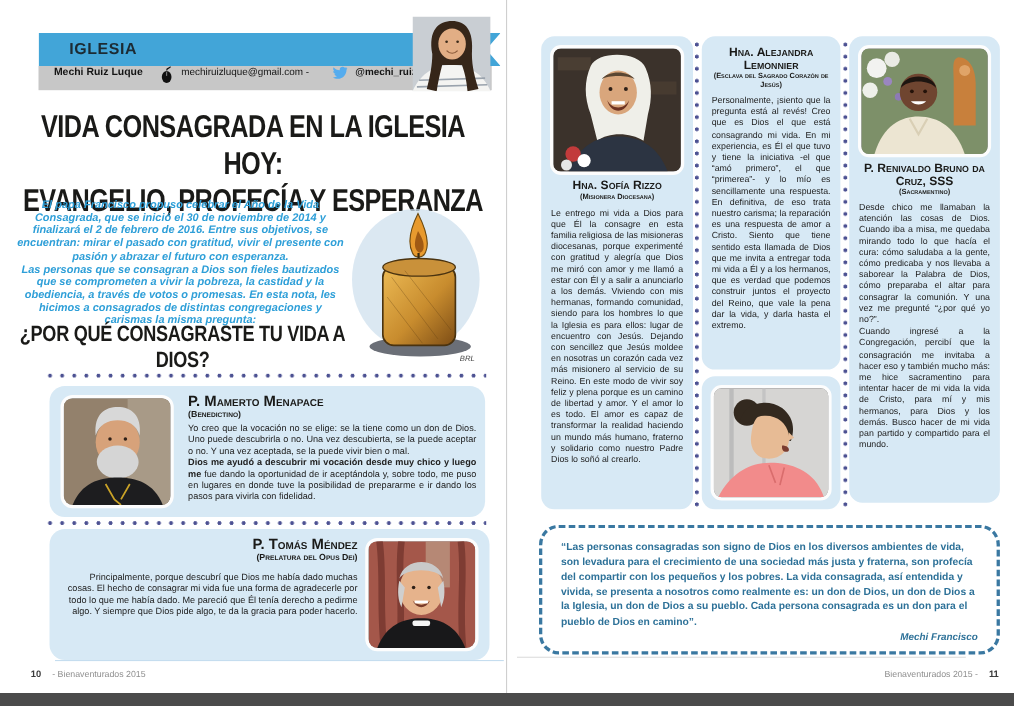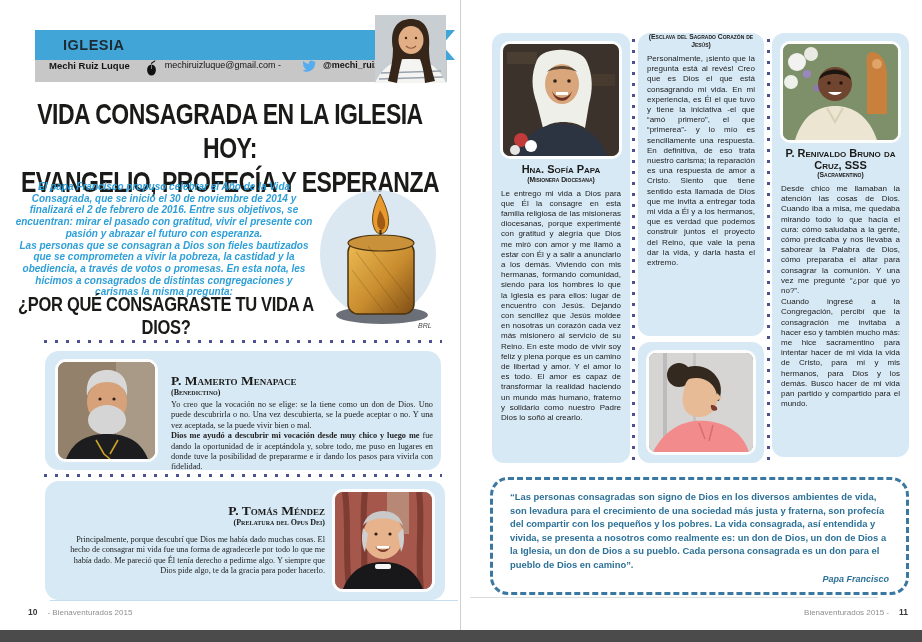--- a/index.html
+++ b/index.html
@@ -38,21 +38,21 @@
   .vdots1{left:631px;top:35px;height:426px;}
   .vdots2{left:766px;top:35px;height:426px;}
 
   
   .tbox{background:#d7e9f5;border-radius:14px;}
   .box1{left:45px;top:351px;width:396px;height:119px;}
   .box2{left:45px;top:481px;width:400px;height:119px;}
   .pframe{position:absolute;border:3px solid #fdfdfd;border-radius:11px;overflow:hidden;background:#999;}
   .box1 .pframe{left:10px;top:8px;width:97px;height:97px;}
   .box2 .pframe{right:10px;top:8px;width:97px;height:97px;}
-  .tcontent{position:absolute;top:23px;font-family:Liberation Serif, serif;}
+  .tcontent{position:absolute;top:7px;}
   .box1 .tcontent{left:126px;width:262px;text-align:left;}
   .box2 .tcontent{left:12px;width:268px;text-align:right;}
   .tname{font-variant:small-caps;font-weight:bold;font-size:13.5px;line-height:14px;color:#1a1a18;}
   .torder{font-variant:small-caps;font-weight:bold;font-size:8px;line-height:9px;color:#1a1a18;}
   .tbody{margin:3px 0 0 0;font-size:8.3px;line-height:10.4px;color:#222;}
   .box1 .tbody{text-align:justify;}
   .box2 .tbody{text-align:right;margin-top:8px;}
   .leftline{left:50px;top:600px;width:408px;height:1px;background:#c5ddef;}
 
   
@@ -227,30 +227,31 @@
         <circle cx="52" cy="37" r="1.8" fill="#2e2018"></circle>
           <circle cx="66" cy="37" r="1.8" fill="#2e2018"></circle>
         <path d="M49,47 C53,56 65,56 69,47 C66,60 52,60 49,47 Z" fill="#6e3322"></path>
         <rect x="53" y="48" width="12" height="3" fill="#fff"></rect>
         <path d="M14,112 C24,86 42,80 58,80 C76,80 94,86 104,112 Z" fill="#2c3442"></path>
         <circle cx="18" cy="96" r="7" fill="#c23b3b"></circle>
           <circle cx="28" cy="102" r="6" fill="#ffffff"></circle>
           <circle cx="12" cy="106" r="5" fill="#e6e6e6"></circle>
       </svg>
     </div>
-    <div class="cname">Hna. Sofía Papa</div>
+    <div class="cname">Hna. Sofía Rizzo</div>
     <div class="corder">(Misionera Diocesana)</div>
     <div class="cbody">
       <p>Le entrego mi vida a Dios para que Él la consagre en esta familia religiosa de las misioneras diocesanas, porque experimenté con gratitud y alegría que Dios me miró con amor y me llamó a estar con Él y a salir a anunciarlo a los demás. Viviendo con mis hermanas, formando comunidad, siendo para los hombres lo que la Iglesia es para ellos: lugar de encuentro con Jesús. Dejando con sencillez que Jesús moldee en nosotras un corazón cada vez más misionero al servicio de su Reino. En este modo de vivir soy feliz y plena porque es un camino de libertad y amor. Y el amor lo es todo. El amor es capaz de transformar la realidad haciendo un mundo más humano, fraterno y solidario como nuestro Padre Dios lo soñó al crearlo.</p>
     </div>
   </div>
 
   <div class="abs vdots vdots1"></div>
 
   <div class="abs colbox col2">
+    <div class="cname" style="margin-top:10px;">Hna. Alejandra Lemonnier</div>
     <div class="corder">(Esclava del Sagrado Corazón de Jesús)</div>
     <div class="cbody">
       <p>Personalmente, ¡siento que la pregunta está al revés! Creo que es Dios el que está consagrando mi vida. En mi experiencia, es Él el que tuvo y tiene la iniciativa -el que “amó primero”, el que “primerea”- y lo mío es sencillamente una respuesta. En definitiva, de eso trata nuestro carisma; la reparación es una respuesta de amor a Cristo. Siento que tiene sentido esta llamada de Dios que me invita a entregar toda mi vida a Él y a los hermanos, que es verdad que podemos construir juntos el proyecto del Reino, que vale la pena dar la vida, y darla hasta el extremo.</p>
     </div>
   </div>
 
   <div class="abs colbox col2photo">
     <div class="cphoto c2p">
       <svg width="104" height="99" viewBox="0 0 104 99" preserveAspectRatio="none">
         <rect width="104" height="99" fill="#d6d5d3"></rect>
@@ -292,21 +293,21 @@
     <div class="cname">P. Renivaldo Bruno da Cruz, SSS</div>
     <div class="corder">(Sacramentino)</div>
     <div class="cbody">
       <p>Desde chico me llamaban la atención las cosas de Dios. Cuando iba a misa, me quedaba mirando todo lo que hacía el cura: cómo saludaba a la gente, cómo predicaba y nos llevaba a saborear la Palabra de Dios, cómo preparaba el altar para consagrar la comunión. Y una vez me pregunté “¿por qué yo no?”.</p>
       <p>Cuando ingresé a la Congregación, percibí que la consagración me invitaba a hacer eso y también mucho más: me hice sacramentino para intentar hacer de mi vida la vida de Cristo, para mí y mis hermanos, para Dios y los demás. Busco hacer de mi vida pan partido y compartido para el mundo.</p>
     </div>
   </div>
 
   <div class="abs quote">
     <p>“Las personas consagradas son signo de Dios en los diversos ambientes de vida, son levadura para el crecimiento de una sociedad más justa y fraterna, son profecía del compartir con los pequeños y los pobres. La vida consagrada, así entendida y vivida, se presenta a nosotros como realmente es: un don de Dios, un don de Dios a la Iglesia, un don de Dios a su pueblo. Cada persona consagrada es un don para el pueblo de Dios en camino”.</p>
-    <div class="attr">Papa Francisco</div>
+    <div class="attr">Mechi Francisco</div>
   </div>
 
   <div class="abs rightline"></div>
 
   <div class="abs footer footer-right">
     <span>Bienaventurados 2015 -</span><span class="pgnum">11</span>
   </div>
 
   <div class="abs center-divider"></div>
   <div class="abs bottom-bar"></div>

